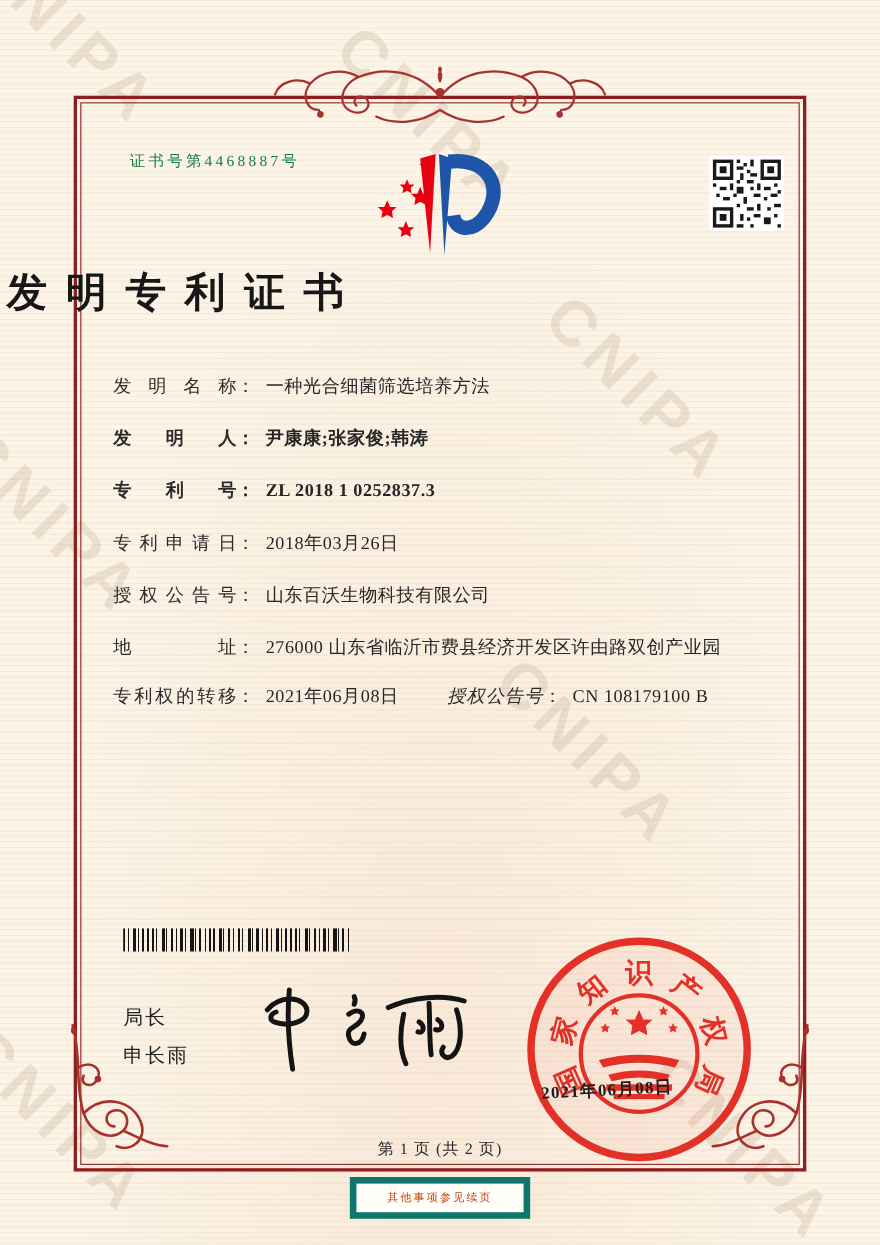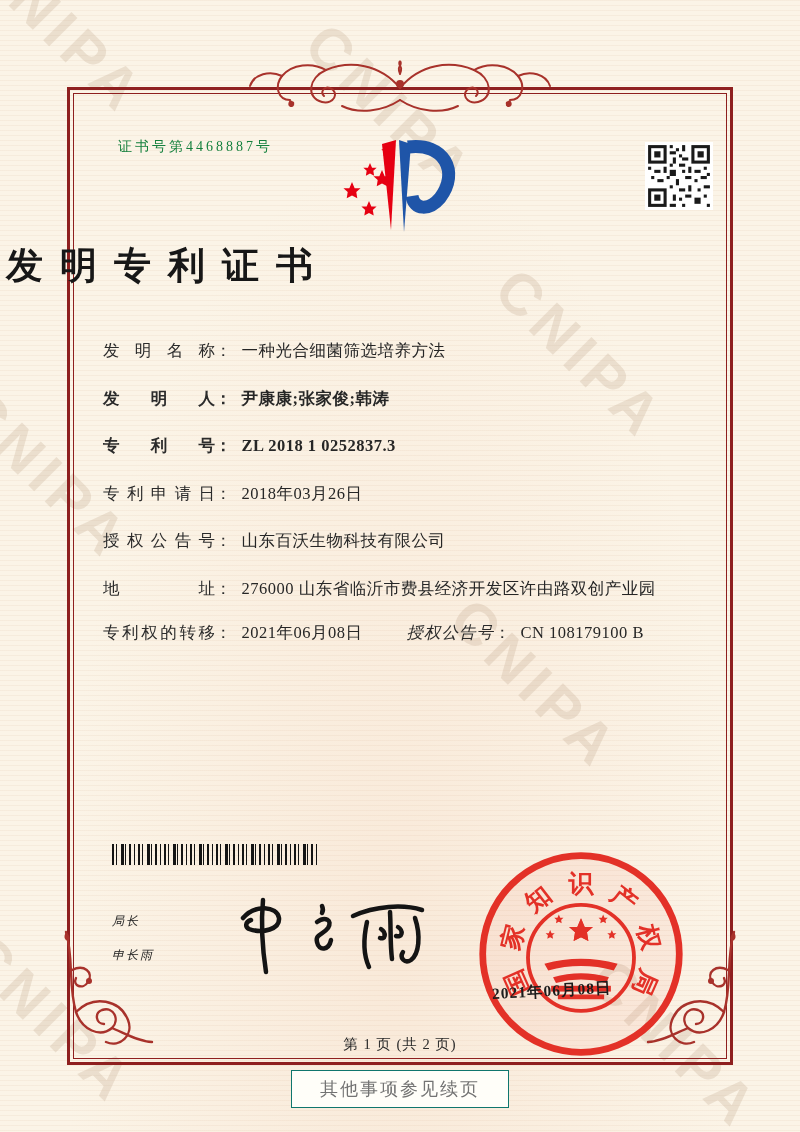--- a/index.html
+++ b/index.html
@@ -61,39 +61,39 @@
       #141414 0 2px, rgba(0,0,0,0) 2px 4px,
       #141414 4px 5px, rgba(0,0,0,0) 5px 9px,
       #141414 9px 12px, rgba(0,0,0,0) 12px 13px,
       #141414 13px 14px, rgba(0,0,0,0) 14px 17px,
       #141414 17px 19px, rgba(0,0,0,0) 19px 22px,
       #141414 22px 23px, rgba(0,0,0,0) 23px 26px);
   }
   .sig-role,.sig-name{
     position:absolute;left:112px;z-index:4;
     font-family:"Liberation Sans","DejaVu Sans",sans-serif;
-    font-size:12px;color:#222;letter-spacing:2px;font-style:italic;
+    font-size:18px;color:#222;letter-spacing:2px;
   }
   .sig-role{top:913px;}
   .sig-name{top:947px;}
   .signature-svg{position:absolute;left:225px;top:888px;z-index:4;}
   .seal{position:absolute;left:475px;top:848px;z-index:5;}
   .seal-date{
     position:absolute;left:492px;top:979px;width:190px;z-index:6;
     font-size:15.5px;font-weight:bold;color:#1c1c1c;letter-spacing:1px;
     transform:rotate(-3deg);white-space:nowrap;
   }
   .page-info{
     position:absolute;left:0;top:1035px;width:800px;z-index:4;
     text-align:center;font-size:14.5px;letter-spacing:1px;color:#2a2a2a;
   }
   .cont-box{
     position:absolute;left:50%;top:1070px;transform:translateX(-50%);z-index:6;
-    background:#fffef9;border:1px solid #0f766e;
-    padding:6px 28px;font-size:18px;letter-spacing:2px;color:#737373;white-space:nowrap;
+    background:#fffef9;border:6px solid #0f766e;
+    padding:6px 28px;font-size:10px;letter-spacing:2px;color:#c2410c;white-space:nowrap;
   }
 </style>
 </head>
 <body>
 
 <div class="texture"></div>
 
 <div class="watermark" style="left:-45px;top:-5px;">CNIPA</div>
 <div class="watermark" style="left:285px;top:75px;">CNIPA</div>
 <div class="watermark" style="left:475px;top:320px;">CNIPA</div>

